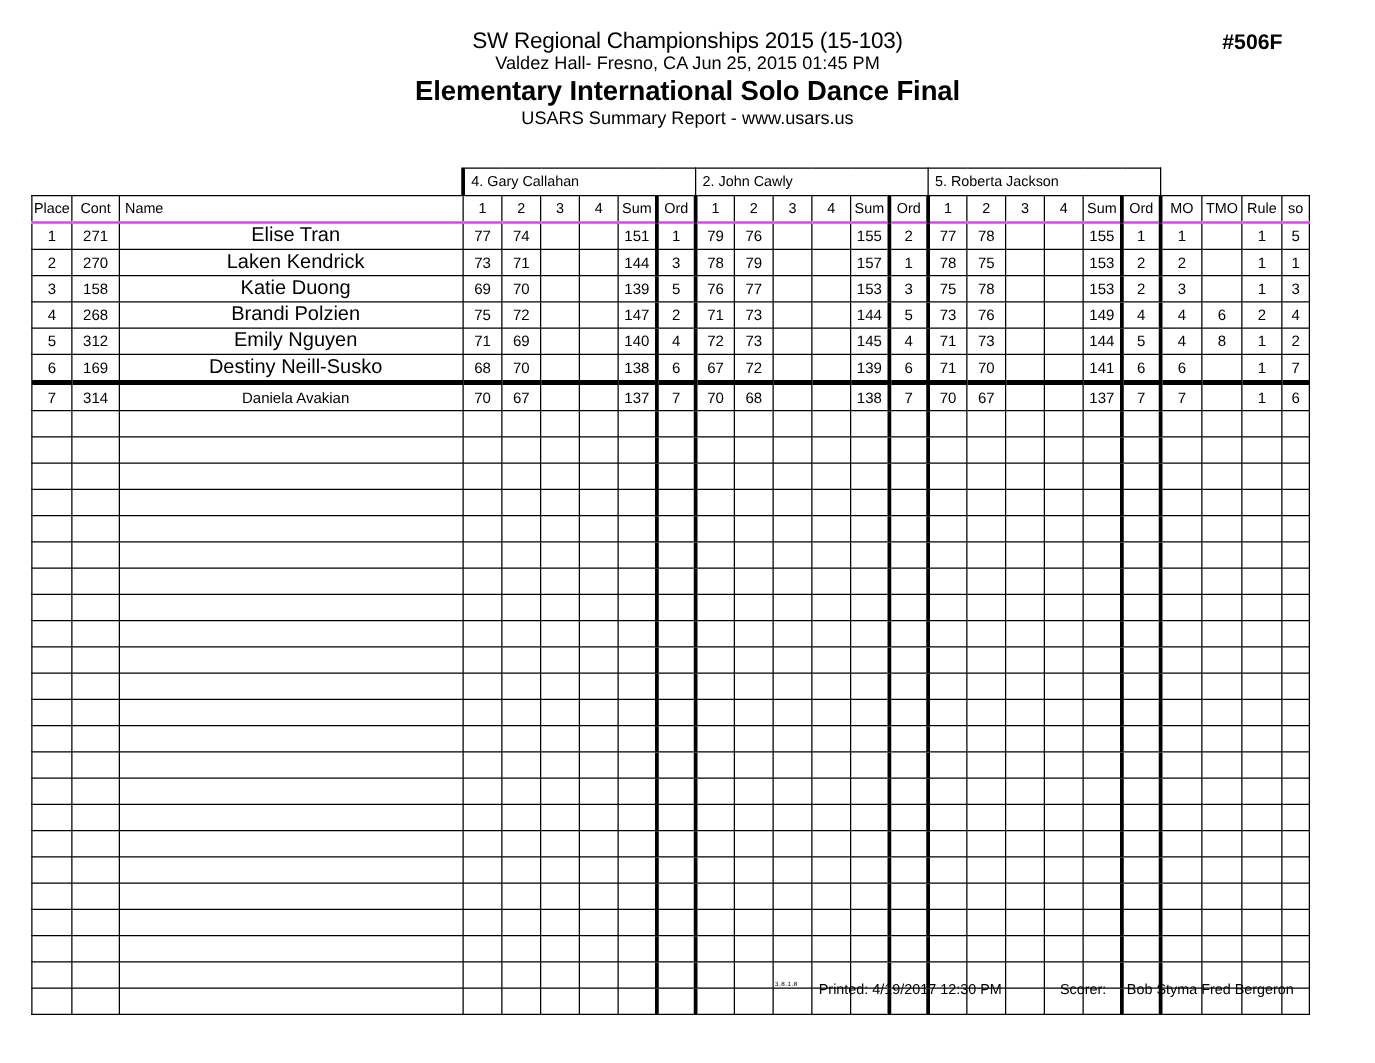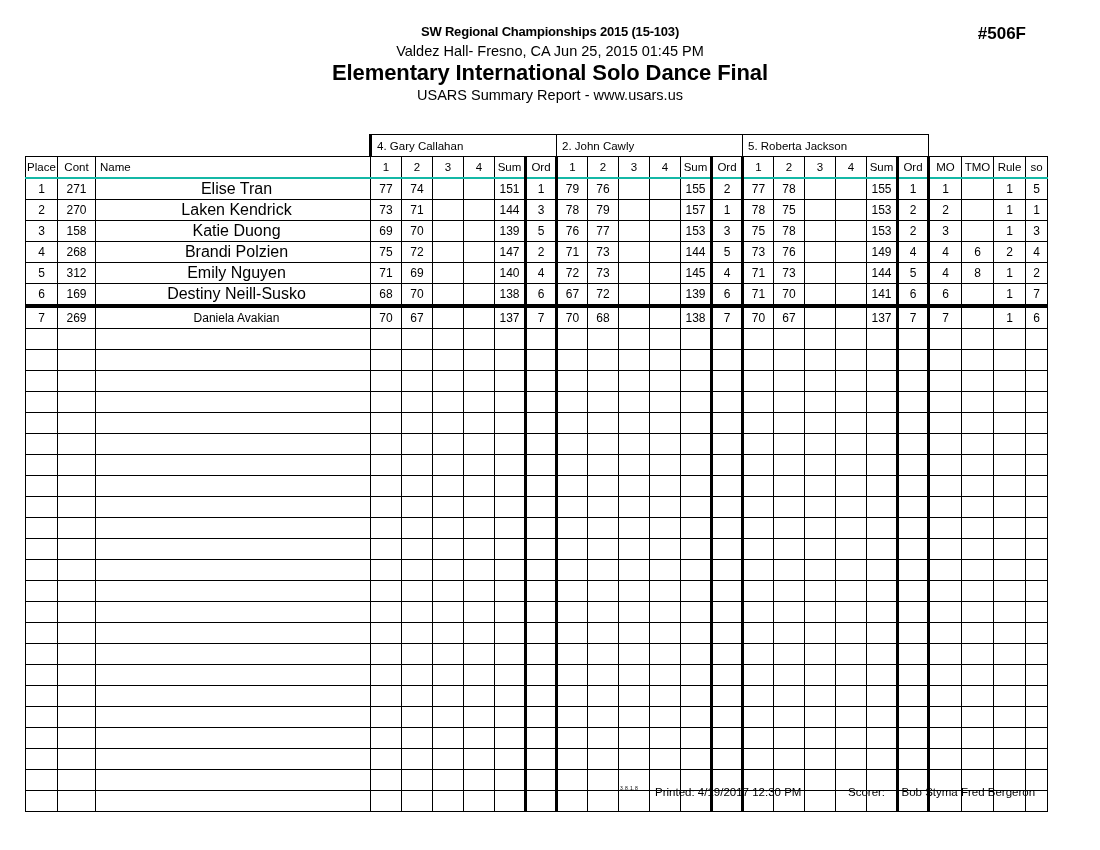--- a/index.html
+++ b/index.html
@@ -8,21 +8,21 @@
     font-family:"Liberation Sans","DejaVu Sans",sans-serif;
     color:#000;overflow:hidden;position:relative;
   }
   .page{position:relative;width:1100px;height:850px;}
 
   
   .reqs{position:absolute;left:22px;top:23px;font-size:11.5px;line-height:15px;white-space:nowrap;}
   .req-line{display:block;}
 
   .titles{position:absolute;left:0;top:22px;width:1100px;text-align:center;}
-  .t1{font-size:13px;font-weight:bold;letter-spacing:-0.2px;line-height:20px;}
+  .t1{font-size:18px;font-weight:normal;letter-spacing:-0.2px;line-height:20px;}
   .t2{font-size:14.5px;line-height:19px;}
   .t3{font-size:22px;font-weight:bold;line-height:23px;letter-spacing:-0.1px;}
   .t4{font-size:14.5px;line-height:22px;}
 
   .repno{position:absolute;right:74px;top:24px;font-size:17px;font-weight:bold;}
 
   
   .tbl{position:absolute;left:25px;top:134px;border-collapse:collapse;table-layout:fixed;}
   .tbl td,.tbl th{
     border:1px solid #000;padding:0;margin:0;
@@ -35,21 +35,21 @@
   
   .jband td{height:21px;text-align:left;padding-left:5px;font-size:11.5px;}
   .jband td.blank{border:0 none;}
 
   
   .tk-l{border-left:3px solid #000 !important;}
   .tk-r{border-right:3px solid #000 !important;}
   
   .cutline td{border-bottom:4px solid #000 !important;}
   
-  .hdr td{border-bottom:2px solid #14b8a6;}
+  .hdr td{border-bottom:2px solid #d946ef;}
 
   .b{font-weight:bold;}
   .nm{text-align:left;padding-left:7px !important;font-size:12.5px;}
   .nm.b{font-size:16px;}
   .plc{font-size:12.5px;}
 
   
   .footer{position:absolute;left:0;top:782px;width:1100px;height:20px;font-size:11.5px;}
   .ver{position:absolute;left:620px;top:3px;font-size:5px;letter-spacing:.4px;}
   .printed{position:absolute;left:655px;top:4px;white-space:nowrap;}
@@ -296,21 +296,21 @@
           <td></td>
           <td>141</td>
           <td class="tk-l tk-r b">6</td>
           <td>6</td>
           <td></td>
           <td>1</td>
           <td>7</td>
         </tr>
         <tr>
           <td class="plc">7</td>
-          <td class="plc">269</td>
+          <td class="plc">314</td>
           <td class="nm">Daniela Avakian</td>
           <td>70</td>
           <td>67</td>
           <td></td>
           <td></td>
           <td>137</td>
           <td class="tk-l tk-r b">7</td>
           <td>70</td>
           <td>68</td>
           <td></td>

